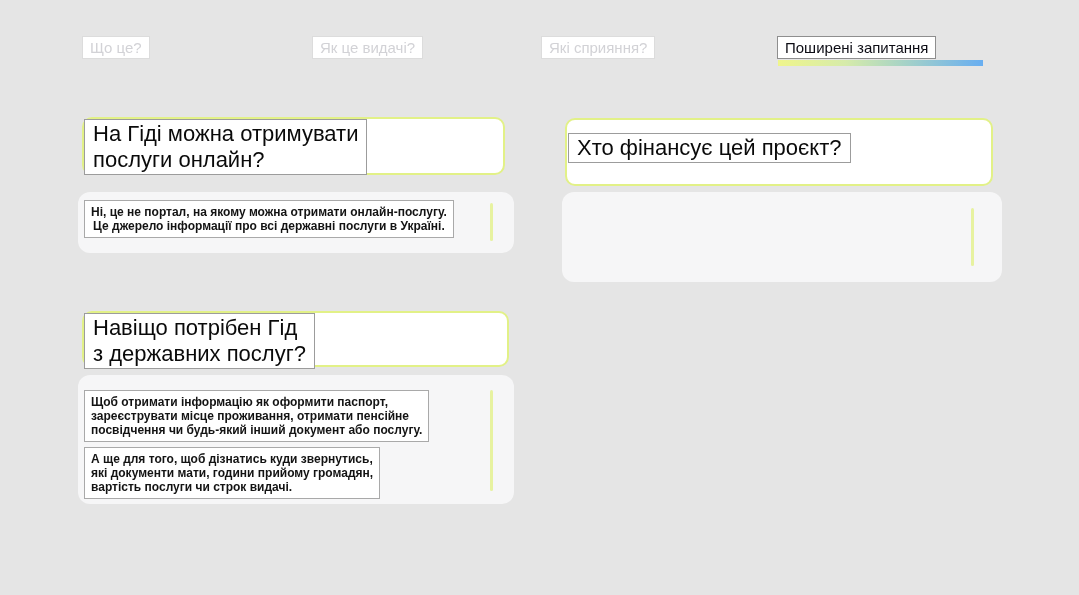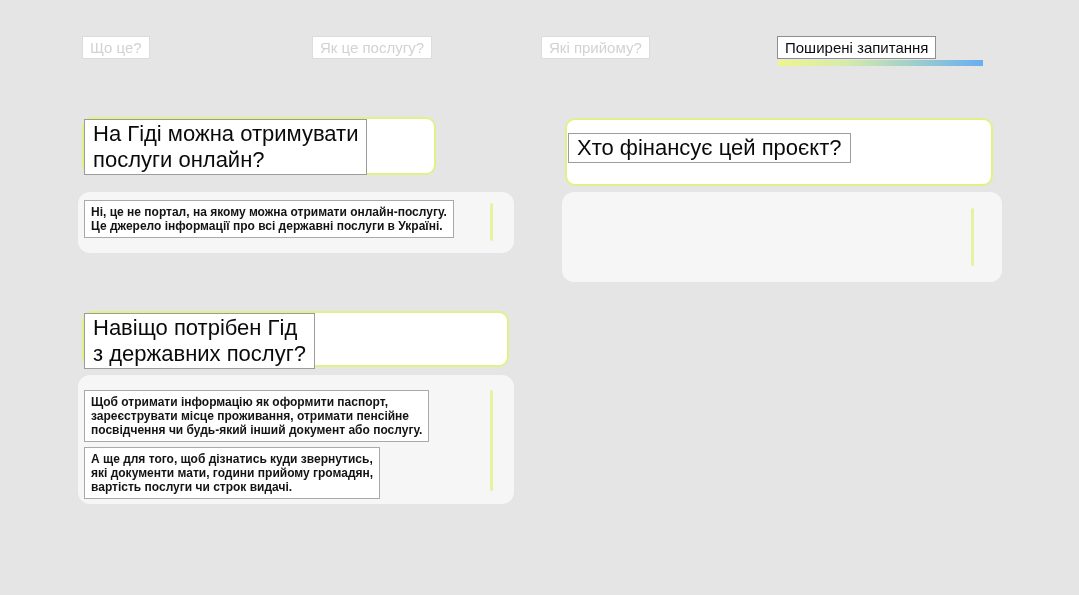--- a/index.html
+++ b/index.html
@@ -43,49 +43,49 @@
     position:absolute; box-sizing:content-box;
     border:1px solid #a9a9a9; background:#ffffff;
     color:#131313; font-size:12px; line-height:14px; font-weight:bold;
     padding:4px 6px; white-space:pre-line; width:max-content; max-width:405px;
   }
   .lime-line {
     position:absolute; width:3px; background:#e7f2a0; border-radius:2px;
   }
 
   
-  #card1 { left:82px;  top:117px; width:354px; height:58px; }
+  #card1 { left:82px;  top:117px; width:423px; height:58px; }
   #card1 .q-box { left:0;   top:0; }
   #card2 { left:565px; top:118px; width:428px; height:68px; }
   #card2 .q-box { left:1px; top:13px; }
   #card3 { left:82px;  top:311px; width:427px; height:56px; }
   #card3 .q-box { left:0;   top:0; }
 
   #answer1 { left:78px;  top:192px; width:436px; height:61px;  }
-  #answer1 .a-box     { left:6px;   top:8px;  }
+  #answer1 .a-box     { left:6px;   top:8px;text-align:center;  }
   #answer1 .lime-line { left:412px; top:11px; height:38px; }
 
   #answer2 { left:562px; top:192px; width:440px; height:90px;  }
   #answer2 .a-box     { left:6px;   top:7px;  }
   #answer2 .lime-line { left:409px; top:16px; height:58px; }
 
   #answer3 { left:78px;  top:375px; width:436px; height:129px; }
   #answer3 .a-box-1   { left:6px;   top:15px; }
   #answer3 .a-box-2   { left:6px;   top:72px; }
   #answer3 .lime-line { left:412px; top:15px; height:101px; }
 </style>
 </head>
 <body>
 
 <div class="page">
 
   <nav>
     <button class="tab" style="left:82px">Що це?</button>
-    <button class="tab" style="left:312px">Як це послугу?</button>
-    <button class="tab" style="left:541px">Які прийому?</button>
+    <button class="tab" style="left:312px">Як це видачі?</button>
+    <button class="tab" style="left:541px">Які сприяння?</button>
     <button class="tab active" style="left:777px">Поширені запитання</button>
     <div class="tab-underline"></div>
   </nav>
 
   <section class="card" id="card1">
     <h2 class="q-box" style="margin:0">На Гіді можна отримувати
 послуги онлайн?</h2>
   </section>
   <div class="answer" id="answer1">
     <p class="a-box" style="margin:0">Ні, це не портал, на якому можна отримати онлайн-послугу.

